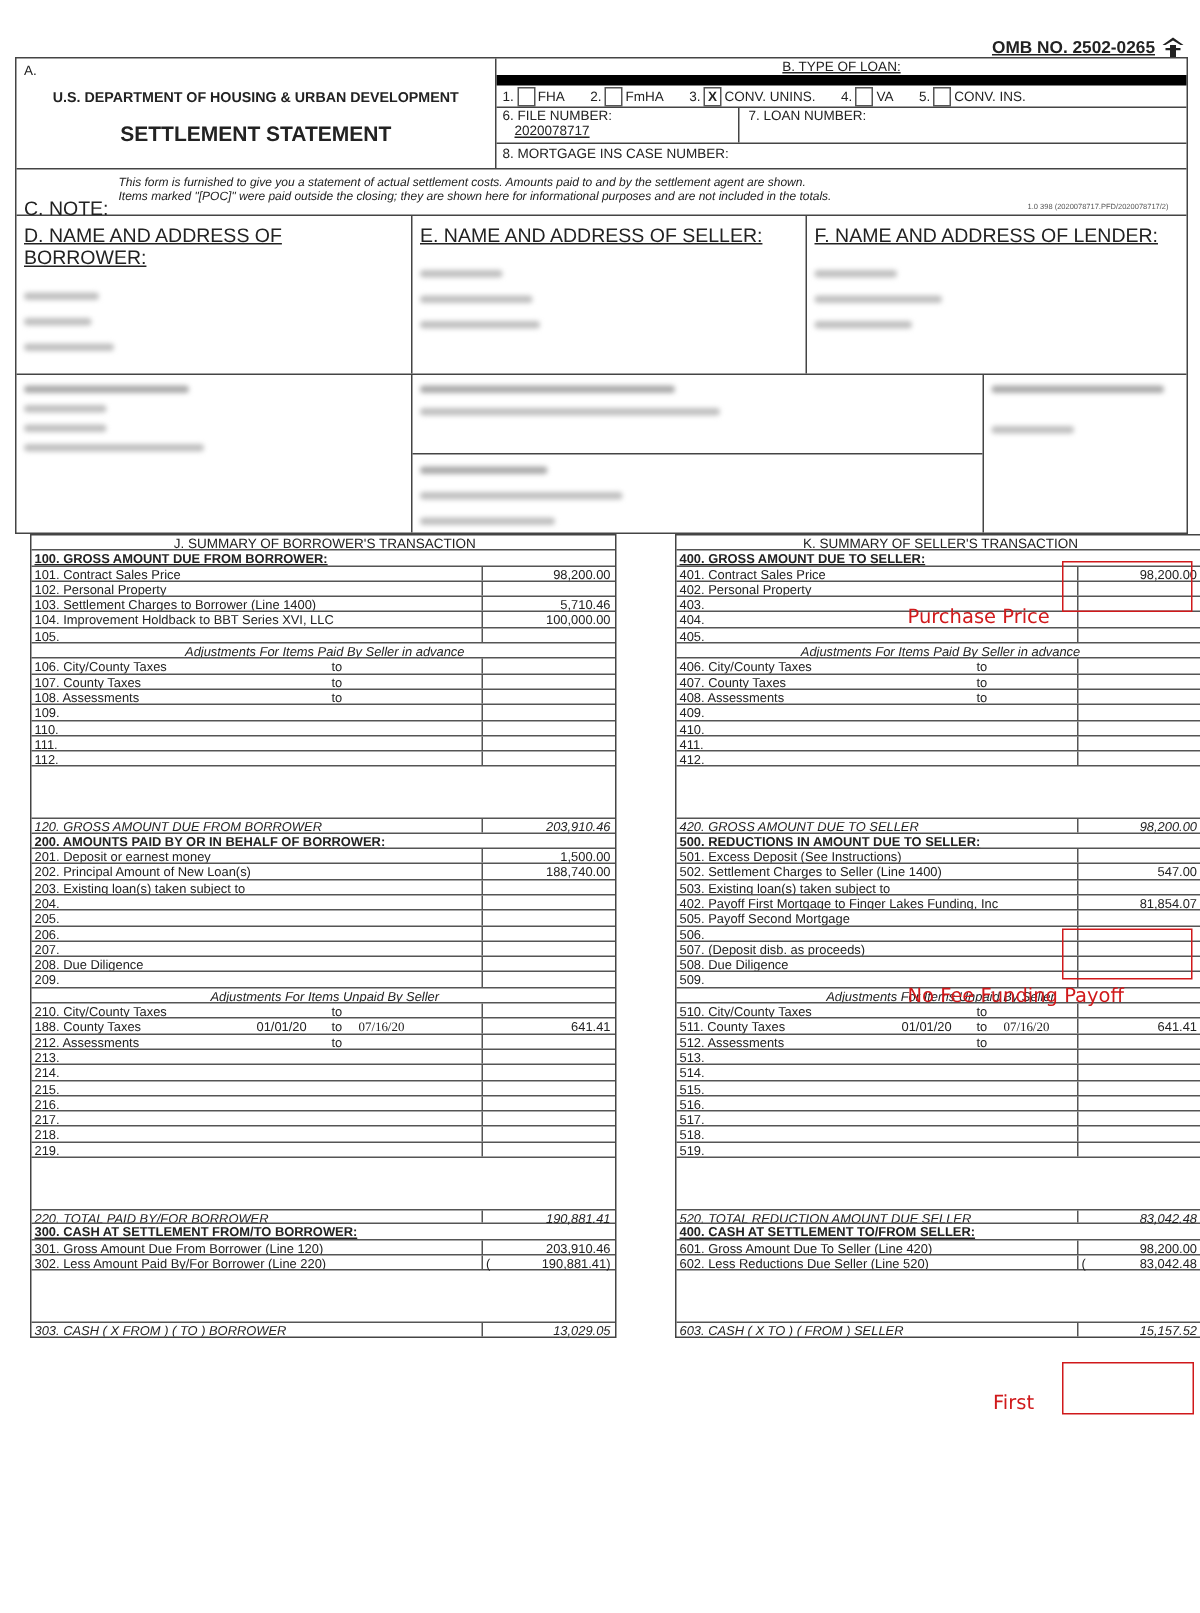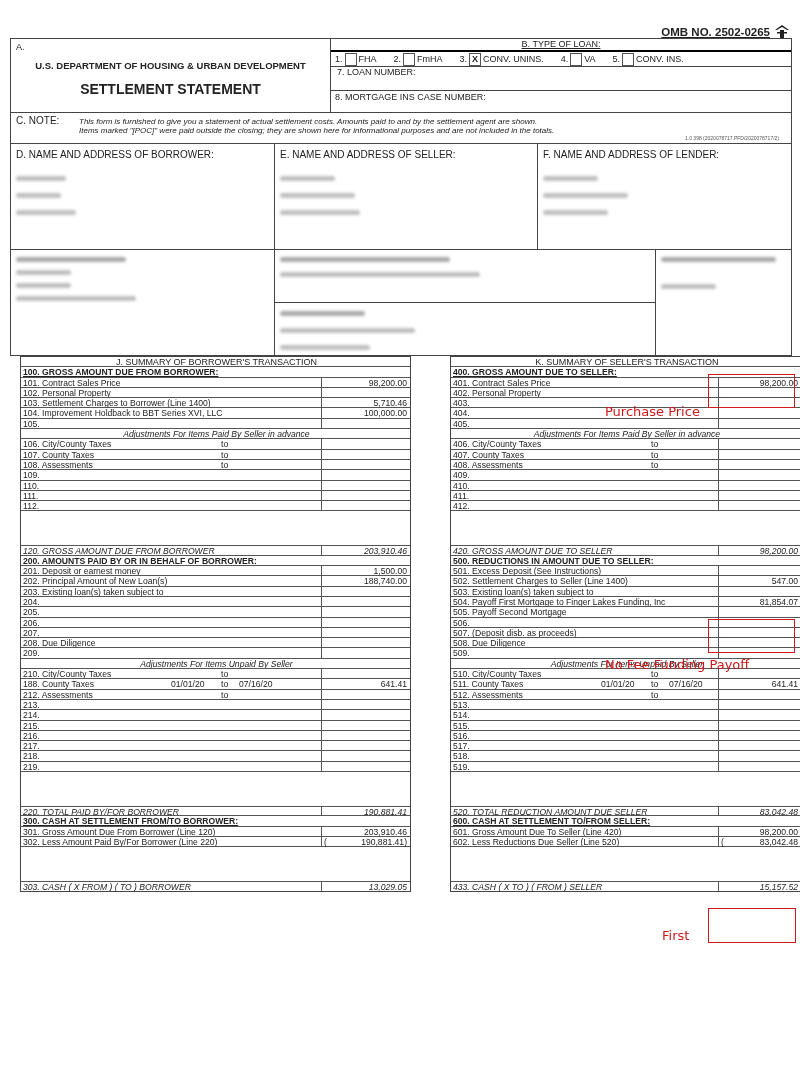--- a/index.html
+++ b/index.html
@@ -6,33 +6,33 @@
   body { width: 800px; height: 1075px; position: relative; font-family: "Liberation Sans", sans-serif; color: #222; overflow: hidden; }
   .omb { position: absolute; top: 24px; right: 10px; font-weight: bold; font-size: 11.5px; text-decoration: underline; display: flex; align-items: center; gap: 4px; }
   .hud-icon { width: 16px; height: 15px; }
   .hdr { position: absolute; left: 10px; top: 38px; width: 782px; border: 1.5px solid #444; box-sizing: border-box; }
   .hdr-top { display: flex; height: 73px; border-bottom: 1.5px solid #444; }
   .hdr-a { width: 319px; border-right: 1.5px solid #444; position: relative; }
   .hdr-a .lbl-a { position: absolute; left: 5px; top: 3px; font-size: 9px; }
   .hdr-a .dept { position: absolute; left: 0; right: 0; top: 21px; text-align: center; font-weight: bold; font-size: 9.5px; }
   .hdr-a .title { position: absolute; left: 0; right: 0; top: 42px; text-align: center; font-weight: bold; font-size: 14px; }
   .hdr-b { flex: 1; display: flex; flex-direction: column; font-size: 9px; }
-  .b-title { height: 11px; text-align: center; line-height: 11px; border-bottom: 2px solid #000000; text-decoration: underline; }
+  .b-title { height: 11px; text-align: center; line-height: 11px; border-bottom: 7px solid #000000; text-decoration: underline; }
   .b-loans { height: 14px; display: flex; align-items: center; border-bottom: 1px solid #444; padding-left: 4px; }
   .loan-opt { display: flex; align-items: center; margin-right: 17px; white-space: nowrap; }
   .cb { width: 10px; height: 11px; border: 1px solid #555; display: inline-block; margin: 0 2px; text-align: center; line-height: 11px; font-size: 9px; font-weight: bold; }
   .b-file { height: 23px; display: flex; border-bottom: 1px solid #444; }
   .b-file .fn { width: 157px; border-right: 1px solid #444; padding-left: 4px; line-height: 10px; }
   .b-file .ln { padding-left: 6px; line-height: 11px; }
   .b-mort { flex: 1; padding-left: 4px; line-height: 12px; }
   .note { height: 30px; position: relative; border-bottom: 1.5px solid #444; font-size: 8px; }
-  .note .nlbl { position: absolute; left: 5px; top: 2px; font-size: 10px; }
+  .note .nlbl { position: absolute; left: 5px; top: 18px; font-size: 13px; }
   .note .ntxt { position: absolute; left: 68px; top: 4px; font-style: italic; line-height: 9px; }
   .note .nref { position: absolute; right: 12px; bottom: 2px; font-size: 5px; color: #555; }
-  .parties { display: flex; height: 105px; border-bottom: 1.5px solid #444; font-size: 10px; }
+  .parties { display: flex; height: 105px; border-bottom: 1.5px solid #444; font-size: 13px; text-decoration: underline; }
   .party { position: relative; box-sizing: border-box; padding: 5px; }
   .party + .party { border-left: 1.5px solid #444; }
   .blurline { height: 5px; background: #bfbfbf; border-radius: 3px; filter: blur(1.6px); margin-top: 12px; }
   .lower { display: flex; height: 105px; font-size: 9px; }
   .lower .col { box-sizing: border-box; position: relative; }
   .lower .col + .col { border-left: 1.5px solid #444; }
   .agent-top { height: 53px; border-bottom: 1.5px solid #444; padding: 5px; box-sizing: border-box; }
   .agent-bot { padding: 5px; box-sizing: border-box; }
   .summaries { position: absolute; left: 20px; top: 356px; width: 782px; display: flex; justify-content: space-between; }
   .sum { width: 391px; border: 1.5px solid #444; box-sizing: border-box; font-size: 8.6px; }
@@ -44,21 +44,21 @@
   .sum.seller .row .a { width: 83px; }
   .row.full .d { text-align: center; }
   .row.sec .d { font-weight: bold; text-decoration: underline; }
   .row.sub .d { text-align: center; font-style: italic; text-decoration: underline; }
   .row.tot .d, .row.tot .a { font-style: italic; }
   .row.tot { border-top: 1px solid #555; margin-top: 34px; }
   .row.title-row .d { text-align: center; text-decoration: underline; font-size: 9px; }
   .paren { position: absolute; left: 2px; top: 0; }
   .to { position: absolute; left: 200px; }
   .dt1 { position: absolute; left: 150px; }
-  .dt2 { position: absolute; left: 218px; }
+  .dt2 { position: absolute; left: 218px; font-family: Liberation Serif, serif; }
   .annot { position: absolute; border: 1px solid #d0191b; box-sizing: border-box; }
   .annot-lbl { position: absolute; color: #d0191b; font-family: "DejaVu Sans", sans-serif; font-size: 13px; white-space: nowrap; }
 </style>
 </head>
 <body>
 
 <div class="omb">
   <span>OMB NO. 2502-0265</span>
   <svg class="hud-icon" viewBox="0 0 16 15">
     <path d="M1 6 L8 1 L15 6 L13 6 L8 3 L3 6 Z" fill="#222"></path>
@@ -97,20 +97,24 @@
             <span class="cb"></span>
             <span>VA</span>
           </span>
           <span class="loan-opt">
             <span>5.</span>
             <span class="cb"></span>
             <span>CONV. INS.</span>
           </span>
         </div>
       <div class="b-file">
+        <div class="fn">
+          <div>6. FILE NUMBER:</div>
+          <div style="padding-left:8px;text-decoration:underline">2020078717</div>
+        </div>
         <div class="ln">7. LOAN NUMBER:</div>
       </div>
       <div class="b-mort">8. MORTGAGE INS CASE NUMBER:</div>
     </div>
   </div>
   <div class="note">
     <span class="nlbl">C. NOTE:</span>
     <div class="ntxt">
       <div>This form is furnished to give you a statement of actual settlement costs.  Amounts paid to and by the settlement agent are shown.</div>
       <div>Items marked "[POC]" were paid outside the closing; they are shown here for informational purposes and are not included in the totals.</div>
@@ -398,21 +402,21 @@
       </div>
       <div class="row line">
         <div class="d"><span>502.  Settlement Charges to Seller (Line 1400)</span></div>
         <div class="a"><span>547.00</span></div>
       </div>
       <div class="row line">
         <div class="d"><span>503.  Existing loan(s) taken subject to</span></div>
         <div class="a"><span></span></div>
       </div>
       <div class="row line">
-        <div class="d"><span>504.  Payoff First Mortgage to Finger Lakes Funding, Inc</span></div>
+        <div class="d"><span>402.  Payoff First Mortgage to Finger Lakes Funding, Inc</span></div>
         <div class="a"><span>81,854.07</span></div>
       </div>
       <div class="row line">
         <div class="d"><span>505.  Payoff Second Mortgage</span></div>
         <div class="a"><span></span></div>
       </div>
       <div class="row line">
         <div class="d"><span>506.</span></div>
         <div class="a"><span></span></div>
       </div>
@@ -469,32 +473,32 @@
       </div>
       <div class="row line">
         <div class="d"><span>519.</span></div>
         <div class="a"><span></span></div>
       </div>
       <div class="row tot">
         <div class="d"><span>520.  TOTAL REDUCTION AMOUNT DUE SELLER</span></div>
         <div class="a"><span>83,042.48</span></div>
       </div>
       <div class="row sec">
-        <div class="d"><span>600.  CASH AT SETTLEMENT TO/FROM SELLER:</span></div>
+        <div class="d"><span>400.  CASH AT SETTLEMENT TO/FROM SELLER:</span></div>
       </div>
       <div class="row line">
         <div class="d"><span>601.  Gross Amount Due To Seller (Line 420)</span></div>
         <div class="a"><span>98,200.00</span></div>
       </div>
       <div class="row line">
         <div class="d"><span>602.  Less Reductions Due Seller (Line 520)</span></div>
         <div class="a"><span class="paren">(</span><span>83,042.48</span></div>
       </div>
       <div class="row tot">
-        <div class="d"><span>433.  CASH ( X  TO ) (    FROM ) SELLER</span></div>
+        <div class="d"><span>603.  CASH ( X  TO ) (    FROM ) SELLER</span></div>
         <div class="a"><span>15,157.52</span></div>
       </div>
     </div>
 </div>
 
 <div class="annot" style="left:708px;top:374px;width:87px;height:34px"></div>
 <div class="annot-lbl" style="left:605px;top:404px">Purchase Price</div>
 <div class="annot" style="left:708px;top:619px;width:87px;height:34px"></div>
 <div class="annot-lbl" style="left:605px;top:657px">No Fee Funding Payoff</div>
 <div class="annot" style="left:708px;top:908px;width:88px;height:35px"></div>

